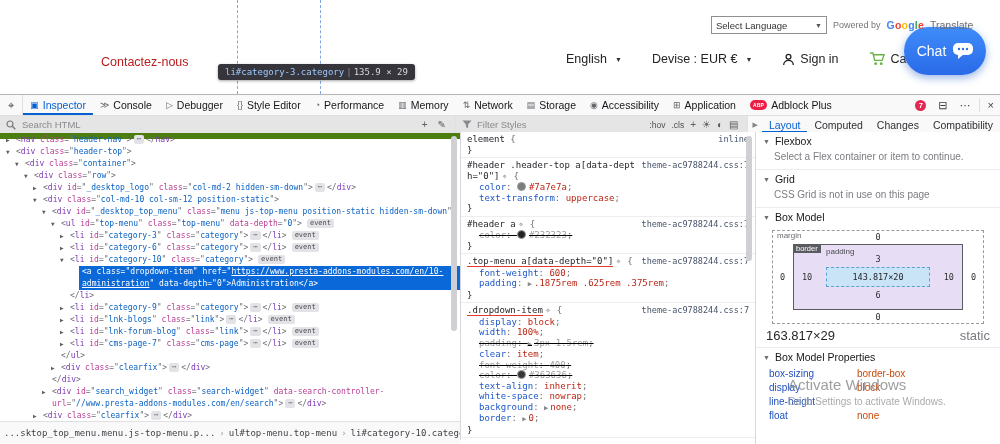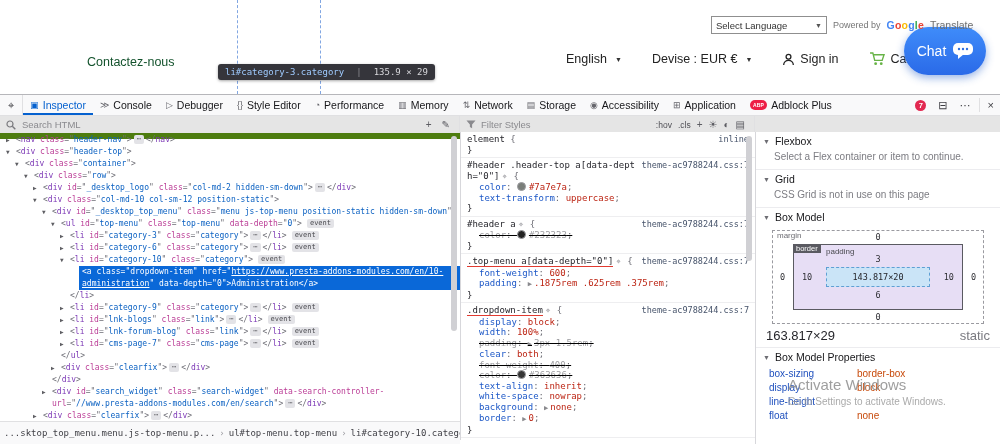--- a/index.html
+++ b/index.html
@@ -10,23 +10,23 @@
   .site{position:absolute;left:0;top:0;width:1000px;height:94px;background:#fff;}
   .guide{position:absolute;top:0;height:94px;border-left:1px dashed rgba(62,118,210,.65);z-index:3;}
   .g1{left:237px}.g2{left:320px}
   .tbar{position:absolute;left:711px;top:16px;display:flex;align-items:center;gap:6px;z-index:2;}
   .langsel{width:106px;height:16px;border:1px solid #8f8f8f;background:#fff;font-size:9.5px;color:#333;
            display:flex;align-items:center;justify-content:space-between;padding:0 4px;cursor:default;}
   .langsel .caret{font-size:7px;color:#555;}
   .pow{font-size:9px;color:#757575;}
   .gg{font-size:10.5px;font-weight:bold;letter-spacing:.2px;}
   .gtr{font-size:10.5px;color:#6f6f6f;}
-  .contact{position:absolute;left:87px;top:55px;font-size:12.5px;color:#14532d;text-decoration:none;}
+  .contact{position:absolute;left:101px;top:55px;font-size:12.5px;color:#b91c1c;text-decoration:none;}
   .tip{position:absolute;left:218px;top:64px;background:#35353b;border-radius:3px;padding:3px 7px;
-       font-family:"DejaVu Sans Mono",monospace;font-size:9px;display:flex;gap:12px;align-items:center;z-index:4;
+       font-family:"DejaVu Sans Mono",monospace;font-size:9px;display:flex;gap:2px;align-items:center;z-index:4;
        box-shadow:0 1px 3px rgba(0,0,0,.35);white-space:nowrap;}
   .tt-sel{color:#9fcbff}.tt-sep{color:#8a8a90}.tt-dim{color:#d8d8dc}
   .hlinks{position:absolute;top:52px;left:566px;display:flex;align-items:center;gap:30px;
           font-size:12.5px;color:#232323;white-space:nowrap;}
   .hl{display:flex;align-items:center;gap:5px;cursor:default;}
   .car{font-size:7px;margin-left:3px;color:#333;}
   .chat{position:absolute;left:904px;top:27px;width:82px;height:48px;border-radius:24px;border:0;
         background:linear-gradient(180deg,#3f8cfa,#2a6ae8);color:#fff;font-size:14px;
         font-family:"Liberation Sans",sans-serif;display:flex;align-items:center;justify-content:center;gap:7px;
         box-shadow:0 3px 8px rgba(30,90,200,.45);cursor:pointer;}
@@ -274,20 +274,27 @@
         <input class="srch" placeholder="Filter Styles" style="">
         <span class="micowrap">
           <span class="pseudo">:hov</span>
           <span class="pseudo">.cls</span>
           <span class="mini">+</span>
           <span class="mini">☀</span>
           <span class="mini">◐</span>
           <span class="mini">▤</span>
         </span>
       </div>
+      <div class="b2-right">
+        <span class="sbarr">▶</span>
+      <span class="sbtab active">Layout</span>
+          <span class="sbtab">Computed</span>
+          <span class="sbtab">Changes</span>
+          <span class="sbtab">Compatibility</span>
+        </div>
     </div>
 
     <div class="panes">
 
       <div class="tree">
           <div class="r" style="padding-left: 6px;"><span class="arr" style="font-size: 6px;">▶</span><span class="p">&lt;</span><span class="t">nav</span><span class="p"> </span><span class="at">class</span><span class="p">="</span><span class="v">header-nav</span><span class="p">"&gt;</span><span class="bdg">⋯</span><span class="p">&lt;/</span><span class="t">nav</span><span class="p">&gt;</span></div>
           <div class="r" style="padding-left: 6px;"><span class="arr" style="font-size: 6px;">▼</span><span class="p">&lt;</span><span class="t">div</span><span class="p"> </span><span class="at">class</span><span class="p">="</span><span class="v">header-top</span><span class="p">"&gt;</span></div>
           <div class="r" style="padding-left: 15px;"><span class="arr" style="font-size: 6px;">▼</span><span class="p">&lt;</span><span class="t">div</span><span class="p"> </span><span class="at">class</span><span class="p">="</span><span class="v">container</span><span class="p">"&gt;</span></div>
           <div class="r" style="padding-left: 24px;"><span class="arr" style="font-size: 6px;">▼</span><span class="p">&lt;</span><span class="t">div</span><span class="p"> </span><span class="at">class</span><span class="p">="</span><span class="v">row</span><span class="p">"&gt;</span></div>
           <div class="r" style="padding-left: 33px;"><span class="arr" style="font-size: 6px;">▶</span><span class="p">&lt;</span><span class="t">div</span><span class="p"> </span><span class="at">id</span><span class="p">="</span><span class="v">_desktop_logo</span><span class="p">" </span><span class="at">class</span><span class="p">="</span><span class="v">col-md-2 hidden-sm-down</span><span class="p">"&gt;</span><span class="bdg">⋯</span><span class="p">&lt;/</span><span class="t">div</span><span class="p">&gt;</span></div>
@@ -356,21 +363,21 @@
             <div class="rclose">}</div>
           </div>
           <div class="rule">
             <div class="rhead">
               <span class="rsel"><span class="redline">.dropdown-item</span><span class="tgt">⌖</span><span class="p"> {</span></span>
               <a class="rsrc">theme-ac9788244.css:7</a>
             </div>
             <div class="decl"><span class="strike"><span class="dn">display</span><span class="p">: </span><span class="dv">block</span><span class="p">;</span></span></div>
             <div class="decl"><span class="strike"><span class="dn">width</span><span class="p">: </span><span class="dv">100%</span><span class="p">;</span></span></div>
             <div class="decl x"><span class="strike"><span class="dn">padding</span><span class="p">: </span><span class="dexp">▶</span><span class="dv">3px 1.5rem</span><span class="p">;</span></span></div>
-            <div class="decl"><span class="strike"><span class="dn">clear</span><span class="p">: </span><span class="dv">both</span><span class="p">;</span></span></div>
+            <div class="decl"><span class="strike"><span class="dn">clear</span><span class="p">: </span><span class="dv">item</span><span class="p">;</span></span></div>
             <div class="decl x"><span class="strike"><span class="dn">font-weight</span><span class="p">: </span><span class="dv">400</span><span class="p">;</span></span></div>
             <div class="decl x"><span class="strike"><span class="dn">color</span><span class="p">: </span><span class="swatch" style="background: rgb(54, 54, 54);"></span><span class="dv">#363636</span><span class="p">;</span></span></div>
             <div class="decl"><span class="strike"><span class="dn">text-align</span><span class="p">: </span><span class="dv">inherit</span><span class="p">;</span></span></div>
             <div class="decl"><span class="strike"><span class="dn">white-space</span><span class="p">: </span><span class="dv">nowrap</span><span class="p">;</span></span></div>
             <div class="decl"><span class="strike"><span class="dn">background</span><span class="p">: </span><span class="dexp">▶</span><span class="dv">none</span><span class="p">;</span></span></div>
             <div class="decl"><span class="strike"><span class="dn">border</span><span class="p">: </span><span class="dexp">▶</span><span class="dv">0</span><span class="p">;</span></span></div>
             <div class="rclose">}</div>
           </div>
           <div class="rule">
             <div class="rhead">

